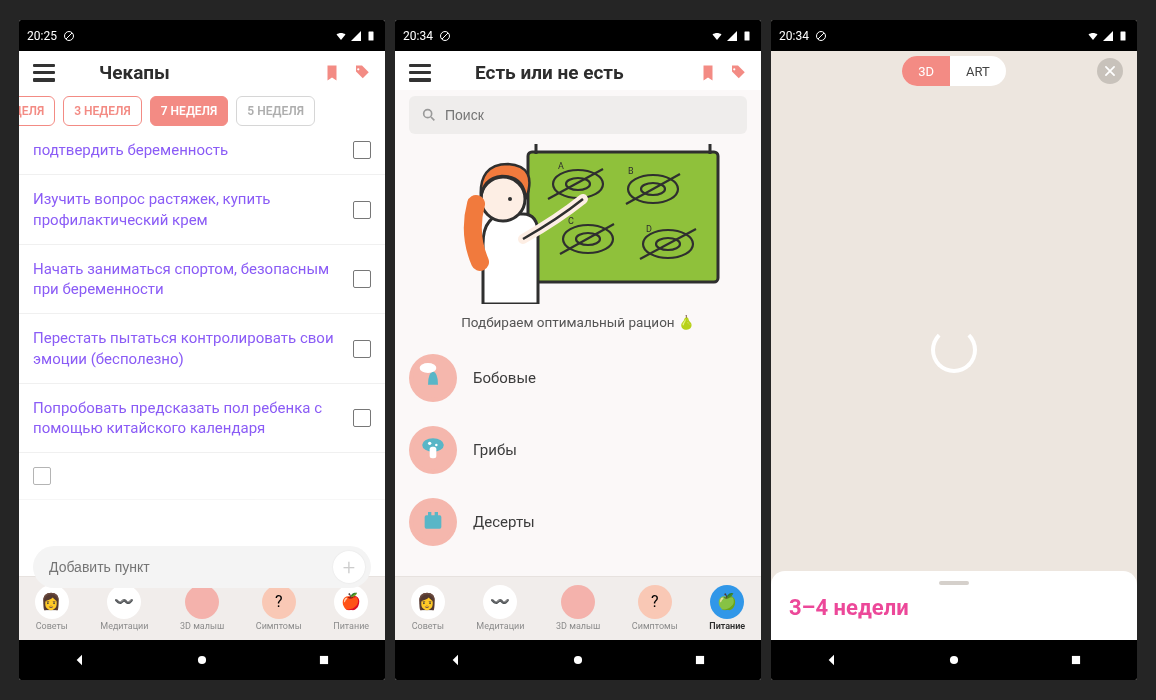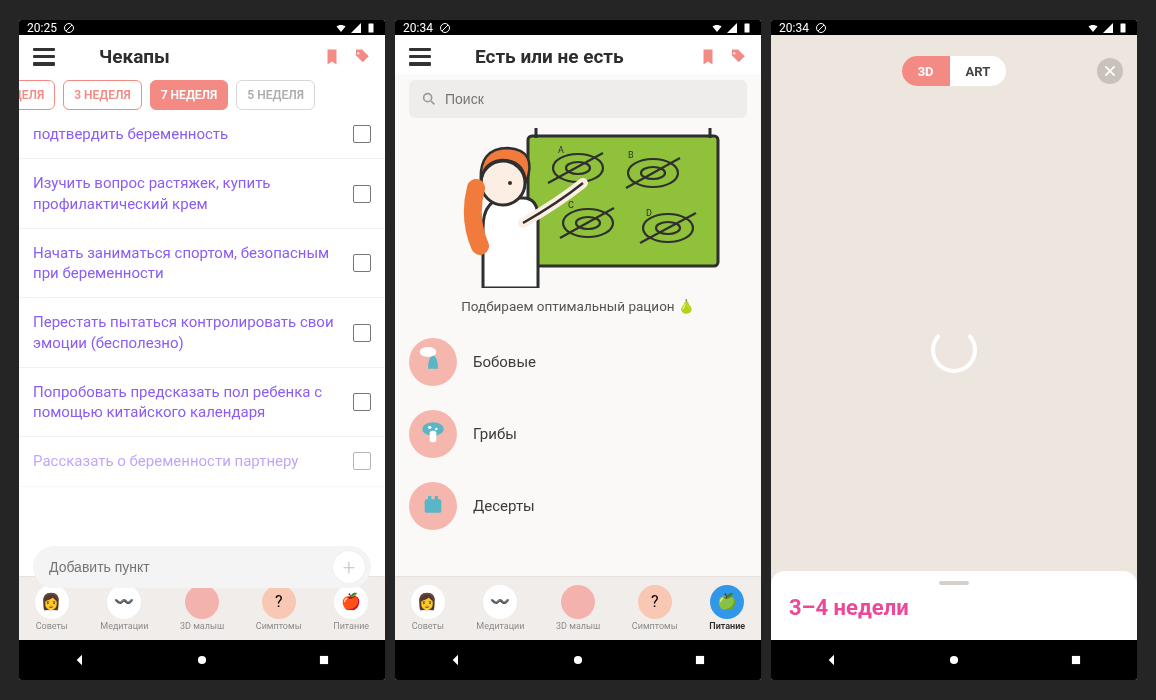--- a/index.html
+++ b/index.html
@@ -16,21 +16,21 @@
     height: 660px;
     background: #fbf8f8;
     border-radius: 2px;
     overflow: hidden;
     display: flex;
     flex-direction: column;
     position: relative;
   }
   
   .status-bar {
-    height: 15px;
+    height: 31px;
     background: #000;
     color: #fff;
     display: flex;
     align-items: center;
     justify-content: space-between;
     padding: 0 8px;
     font-size: 12px;
   }
   .status-left { display:flex; align-items:center; gap:6px; }
   .status-right { display:flex; align-items:center; gap:3px; }
@@ -184,21 +184,21 @@
     position:absolute; top:36px; left:0; right:0;
     display:flex; align-items:center; justify-content:center;
     padding:0 14px;
   }
   .toggle {
     display:flex; background:#fff; border-radius:20px;
     overflow:hidden; height:30px;
   }
   .toggle-btn {
     padding:12px 16px; display:flex; align-items:center;
-    font-size:13px; font-weight:700; color:#444; cursor:pointer;
+    font-size:13px; font-weight:400; color:#444; cursor:pointer;
   }
   .toggle-btn.active { background:#f38b84; color:#fff; }
   .close-x {
     position:absolute; right:14px; width:26px; height:26px; border-radius:50%;
     background:#c8c2bb; display:flex; align-items:center; justify-content:center;
     cursor:pointer;
   }
   .close-x svg { width:14px; height:14px; fill:#fff; }
 
   .spinner {
@@ -291,21 +291,20 @@
     </div>
     <div class="check-item">
       <span class="txt">Перестать пытаться контролировать свои эмоции (бесполезно)</span>
       <div class="checkbox"></div>
     </div>
     <div class="check-item">
       <span class="txt">Попробовать предсказать пол ребенка с помощью китайского календаря</span>
       <div class="checkbox"></div>
     </div>
     <div class="check-item" style="opacity:.55">
-      <span class="txt">Рассказать о беременности партнеру</span>
       <div class="checkbox"></div>
     </div>
   </div>
 
   <div class="add-bar">
     <input placeholder="Добавить пункт" style="">
     <div class="add-plus">+</div>
   </div>
 
   <div class="tab-bar">

